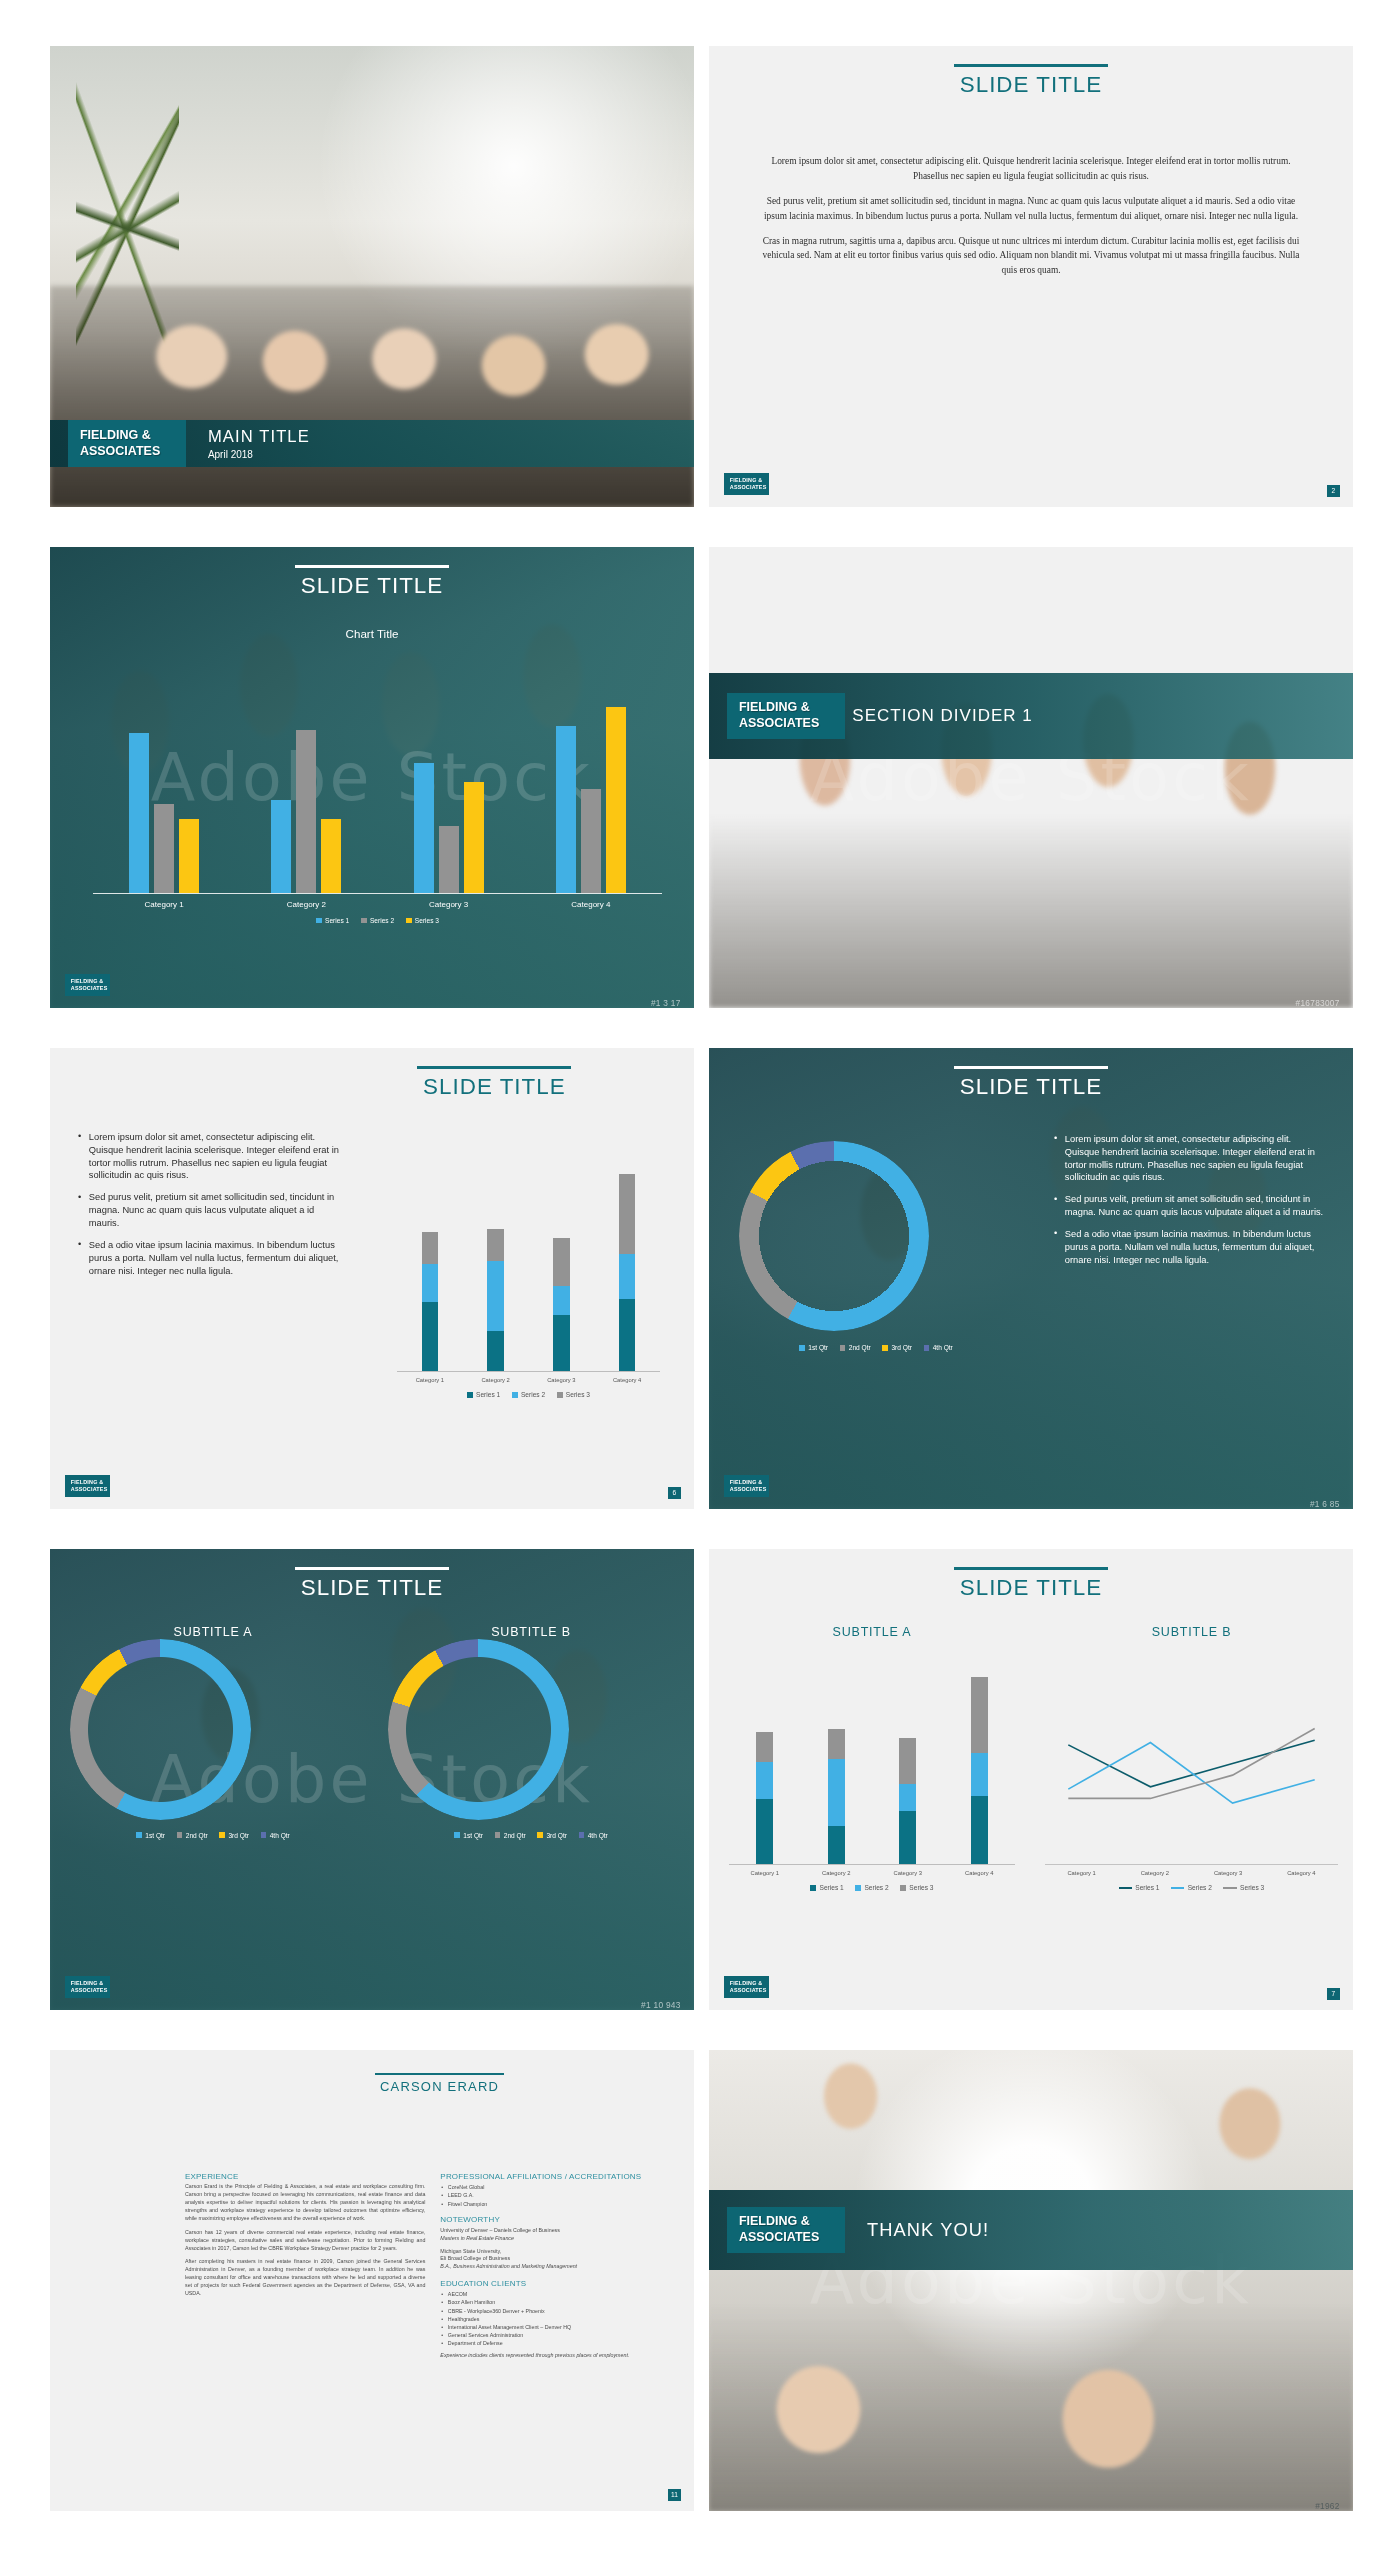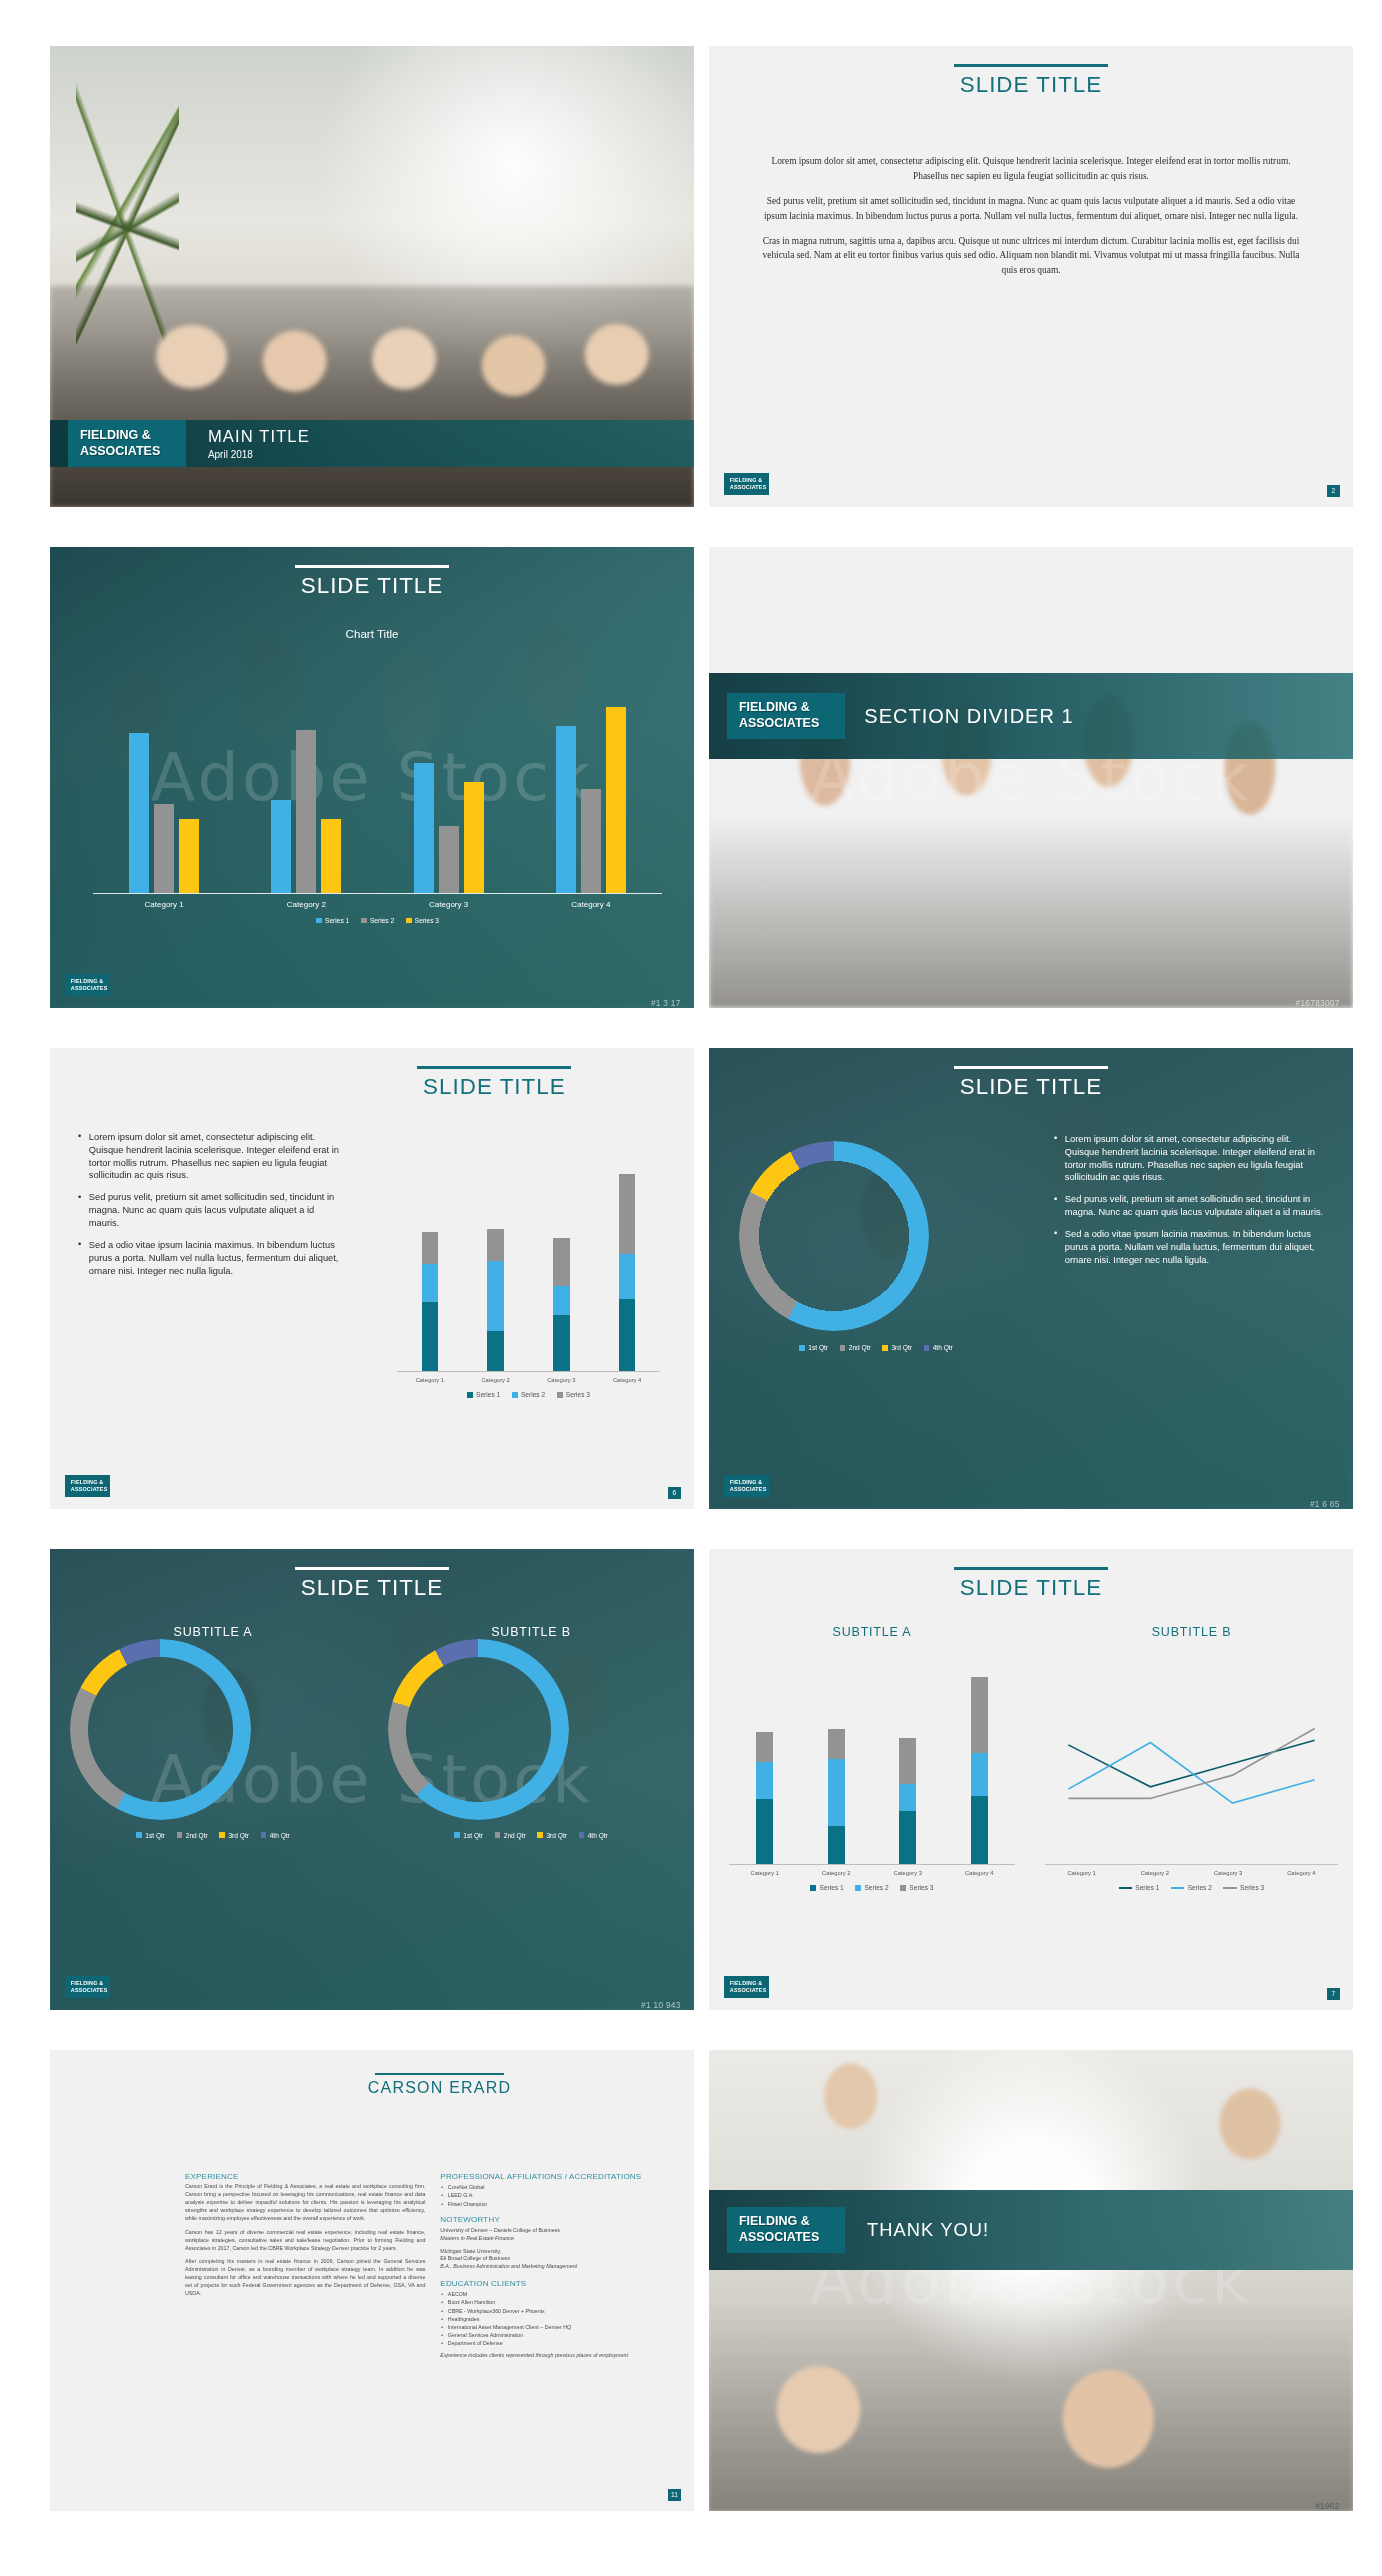--- a/index.html
+++ b/index.html
@@ -221,37 +221,37 @@
   .bio-contact{ color:#e4f0f1; font-size:7px; text-align:center; margin-top:7.5px; line-height:1.5; }
   .bio-cols{ position:absolute; left:135px; right:13.3px; top:76px; display:flex; gap:15px; }
   .bio-col{ width:50%;margin-top:46px; }
   .bio-h{ color:#2e8fa0; font-size:8px; letter-spacing:0.2px; margin-bottom:1.7px; line-height:1.2; }
   .bio-p{ font-size:5.3px; line-height:1.5; color:#4a4a4a; text-align:justify; margin-bottom:5.8px; }
   .bio-li{ font-size:5.3px; line-height:1.55; color:#4a4a4a; margin-left:7.5px; position:relative; }
   .bio-li::before{ content:"•"; position:absolute; left:-6.6px; color:#4a4a4a; }
   .bio-em{ font-style:italic; }
   .bio-title{ position:absolute; left:135px; right:0; top:23px; text-align:center; }
   .bio-title .rule{ width:129px; height:1.7px; background:#12707c; margin:0 auto 4.2px; }
-  .bio-title .nm{ font-size:16px; color:#12707c; letter-spacing:1.2px; }
+  .bio-title .nm{ font-size:13px; color:#12707c; letter-spacing:1.2px; }
 
   
   .ty-bar{
     position:absolute; left:0; right:0; top:140px; height:80px;
     background:linear-gradient(90deg, rgba(10,55,62,.94), rgba(18,82,88,.88) 55%, rgba(30,104,108,.8));
     display:flex; align-items:center;
   }
   .ty-text{ margin-left:21.6px; color:#fff; font-size:18.3px; letter-spacing:1.1px; }
 
   
   .sd-bar{
     position:absolute; left:0; right:0; top:126px; height:86px;
     background:linear-gradient(90deg, rgba(9,52,59,.95), rgba(17,80,86,.9) 50%, rgba(30,105,110,.82));
     display:flex; align-items:center;
   }
-  .sd-text{ margin-left:19px; color:#fff; font-size:20px; letter-spacing:1px; }
+  .sd-text{ margin-left:7px; color:#fff; font-size:17px; letter-spacing:1px; }
 
   ul.bullets{ list-style:none; }
   ul.bullets li{
     position:relative; padding-left:10.8px; font-size:9.3px; line-height:1.38;
     margin-bottom:9.1px; color:#2c2c2c;
   }
   ul.bullets li::before{ content:"•"; position:absolute; left:0; top:-0.8px; }
   ul.bullets.white li{ color:#ffffff; }
 </style>
 </head>

